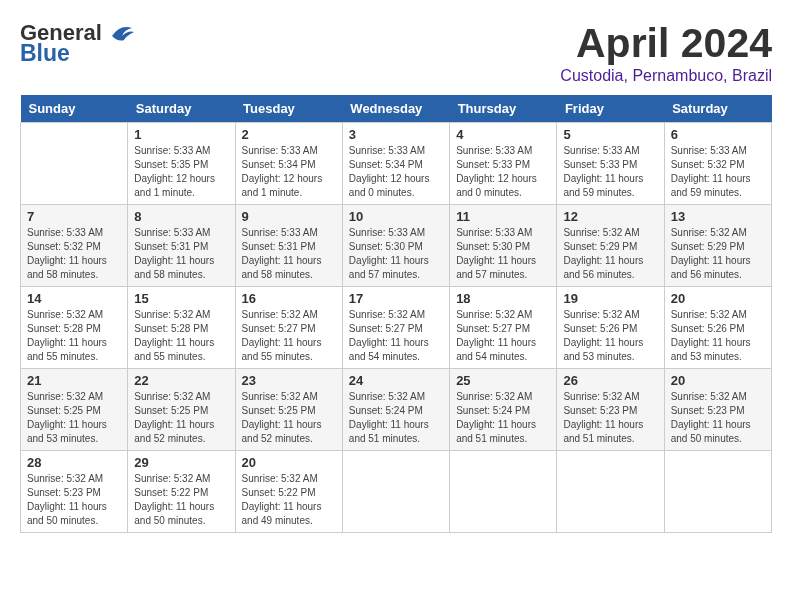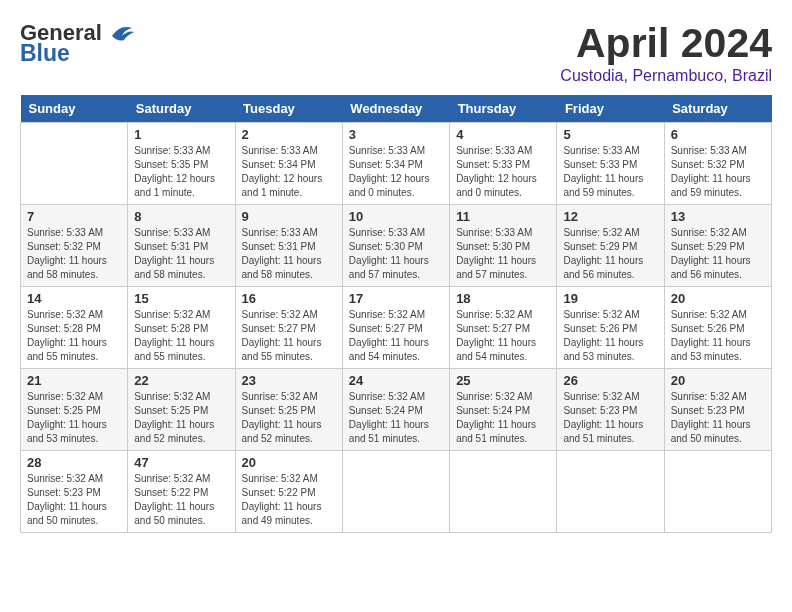--- a/index.html
+++ b/index.html
@@ -313,21 +313,21 @@
       </tr>
       <tr class="week-row">
         <td>
           <span class="day-num">28</span>
           <div class="day-info" style="white-space: pre-line;">Sunrise: 5:32 AM
 Sunset: 5:23 PM
 Daylight: 11 hours
 and 50 minutes.</div>
         </td>
         <td>
-          <span class="day-num">47</span>
+          <span class="day-num">29</span>
           <div class="day-info" style="white-space: pre-line;">Sunrise: 5:32 AM
 Sunset: 5:22 PM
 Daylight: 11 hours
 and 50 minutes.</div>
         </td>
         <td>
           <span class="day-num">20</span>
           <div class="day-info" style="white-space: pre-line;">Sunrise: 5:32 AM
 Sunset: 5:22 PM
 Daylight: 11 hours

